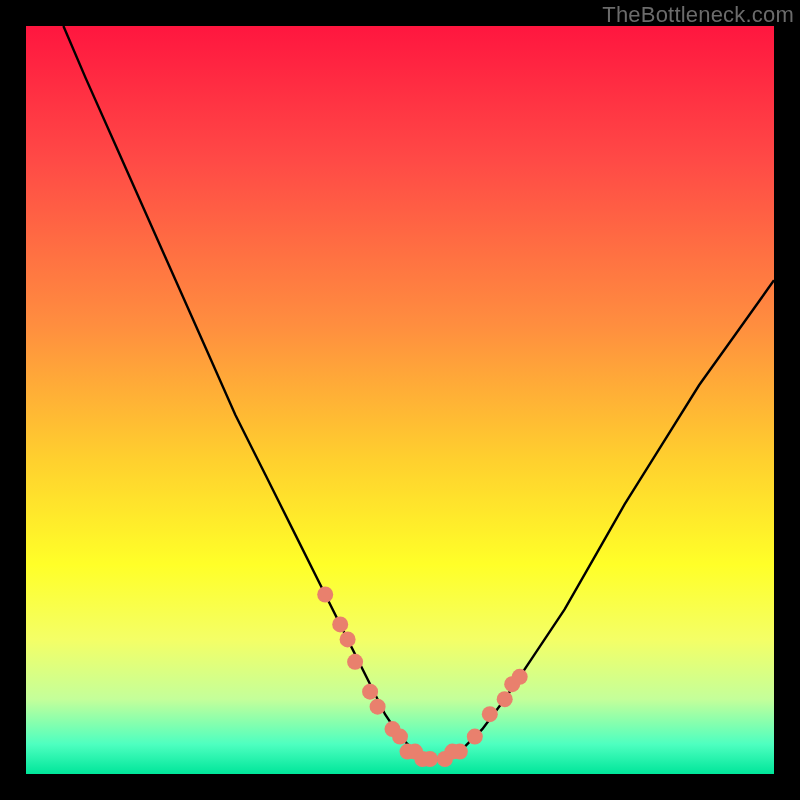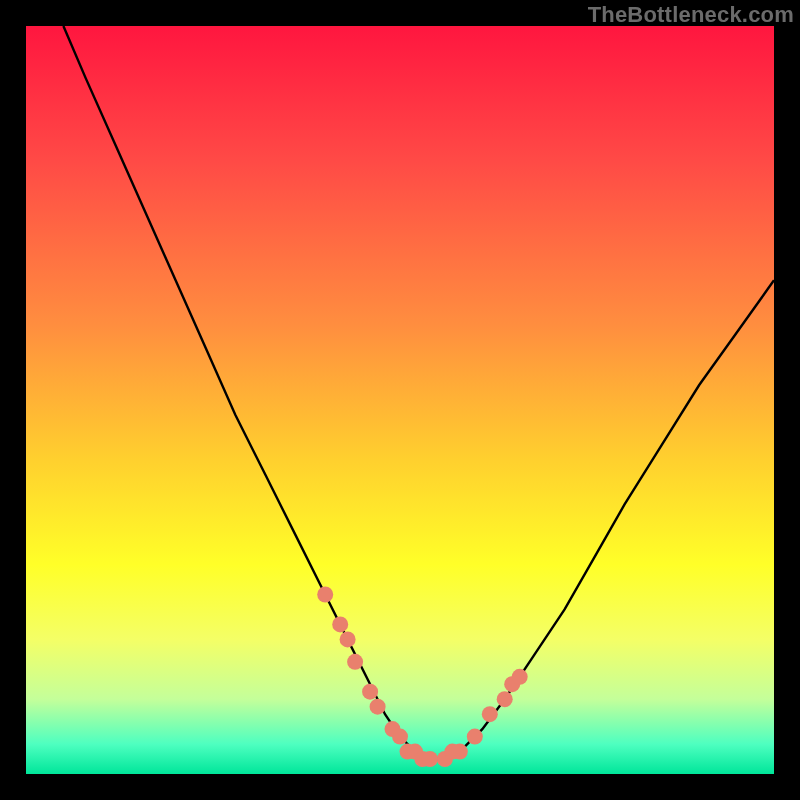--- a/index.html
+++ b/index.html
@@ -25,21 +25,21 @@
     top: 0;
     width: 748px;
     height: 748px;
   }
   .watermark {
     position: absolute;
     top: 2px;
     right: 6px;
     color: #6b6b6b;
     font-size: 22px;
-    font-weight: 700;
+    font-weight: 400;
     letter-spacing: 0.2px;
   }
   svg { display: block; }
 </style>
 </head>
 <body>
 
 <div class="frame">
   <svg class="plot" viewBox="0 0 748 748">
     <defs>

